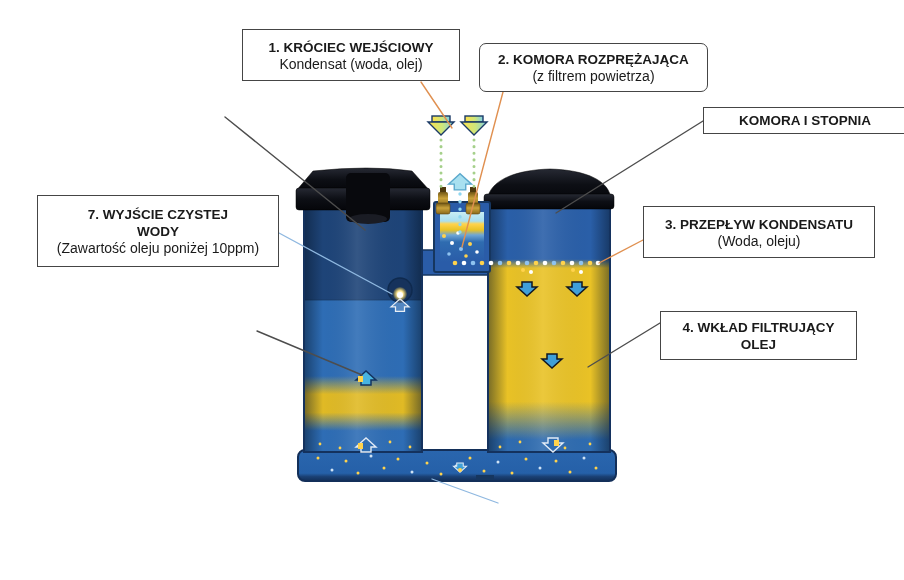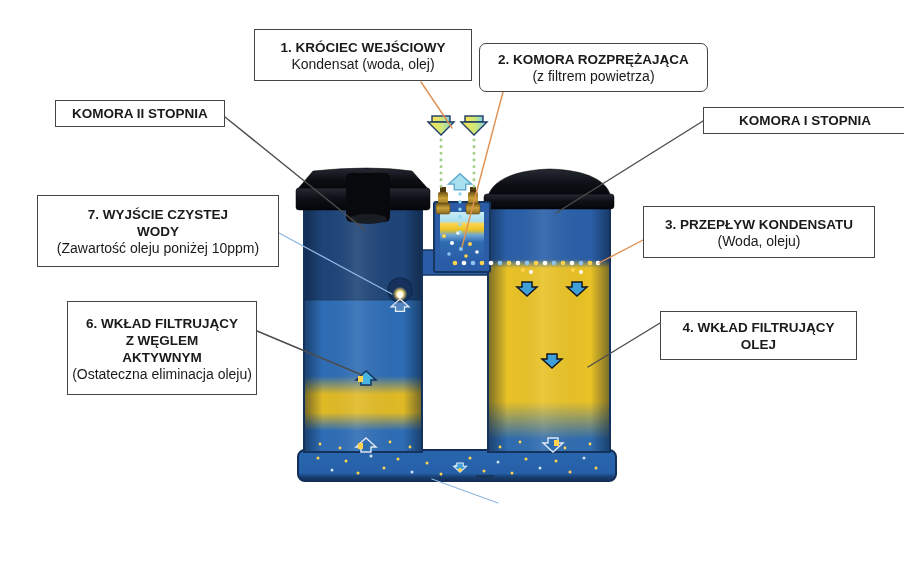--- a/index.html
+++ b/index.html
@@ -5,21 +5,21 @@
   html,body{margin:0;padding:0;background:#ffffff;}
   #canvas{position:relative;width:904px;height:580px;background:#ffffff;overflow:hidden;
           font-family:"Liberation Sans",sans-serif;}
   #artwork{position:absolute;left:0;top:0;z-index:1;}
   .label-box{position:absolute;z-index:2;box-sizing:border-box;background:#ffffff;
              border:1.5px solid #454545;display:flex;flex-direction:column;
              justify-content:center;align-items:center;text-align:center;padding:2px 4px;}
   .lb-title{font-weight:700;font-size:13.5px;line-height:17px;color:#1a1a1a;white-space:pre-line;}
   .lb-sub{font-weight:400;font-size:14px;line-height:16px;color:#1a1a1a;white-space:pre-line;}
   
-  #box-inlet{left:242px;top:29px;width:218px;height:52px;margin-left:12px;}
+  #box-inlet{left:242px;top:29px;width:218px;height:52px;}
   #box-expansion{left:479px;top:43px;width:229px;height:49px;border-radius:7px;}
   #box-stage2{left:55px;top:100px;width:170px;height:27px;}
   #box-stage1{left:703px;top:107px;width:204px;height:27px;}
   #box-flow3{left:643px;top:206px;width:232px;height:52px;}
   #box-outlet7{left:37px;top:195px;width:242px;height:72px;}
   #box-carbon6{left:67px;top:301px;width:190px;height:94px;}
   #box-oil4{left:660px;top:311px;width:197px;height:49px;}
   #box-flow5{left:395px;top:502px;width:228px;height:43px;}
 </style>
 </head>
@@ -271,45 +271,36 @@
 <div class="label-box" id="box-inlet">
   <div class="lb-title">1. KRÓCIEC WEJŚCIOWY</div>
   <div class="lb-sub">Kondensat (woda, olej)</div>
 </div>
 
 <div class="label-box" id="box-expansion">
   <div class="lb-title">2. KOMORA ROZPRĘŻAJĄCA</div>
   <div class="lb-sub">(z filtrem powietrza)</div>
 </div>
 
-<div class="label-box" id="box-stage2">
-  <div class="lb-title">KOMORA II STOPNIA</div>
-</div>
 
 <div class="label-box" id="box-stage1">
   <div class="lb-title">KOMORA I STOPNIA</div>
 </div>
 
 <div class="label-box" id="box-flow3">
   <div class="lb-title">3. PRZEPŁYW KONDENSATU</div>
   <div class="lb-sub">(Woda, oleju)</div>
 </div>
 
 <div class="label-box" id="box-outlet7">
   <div class="lb-title">7. WYJŚCIE CZYSTEJ
 WODY</div>
   <div class="lb-sub">(Zawartość oleju poniżej 10ppm)</div>
 </div>
 
-<div class="label-box" id="box-carbon6">
-  <div class="lb-title">6. WKŁAD FILTRUJĄCY
-Z WĘGLEM
-AKTYWNYM</div>
-  <div class="lb-sub">(Ostateczna eliminacja oleju)</div>
-</div>
 
 <div class="label-box" id="box-oil4">
   <div class="lb-title">4. WKŁAD FILTRUJĄCY
 OLEJ</div>
 </div>
 
 
 </div>
 
 </body></html>

